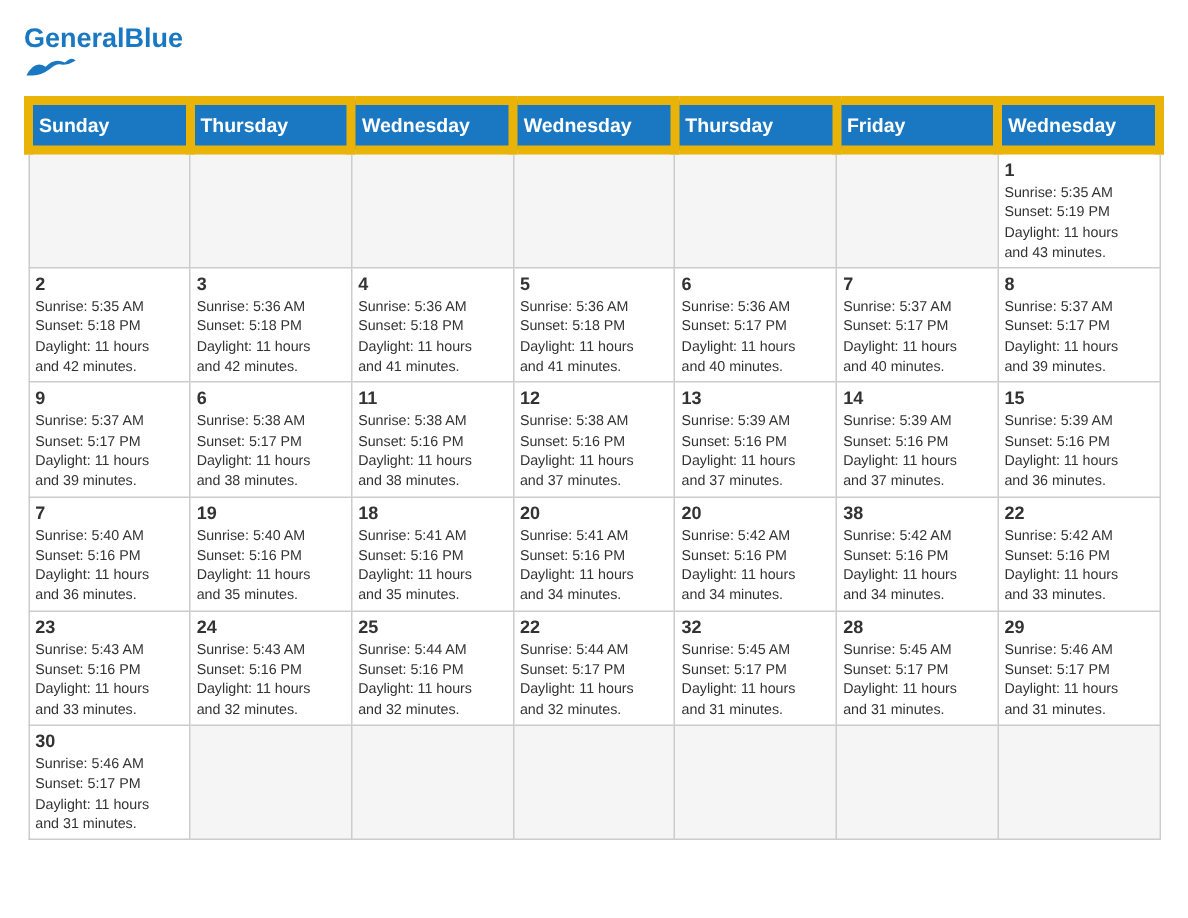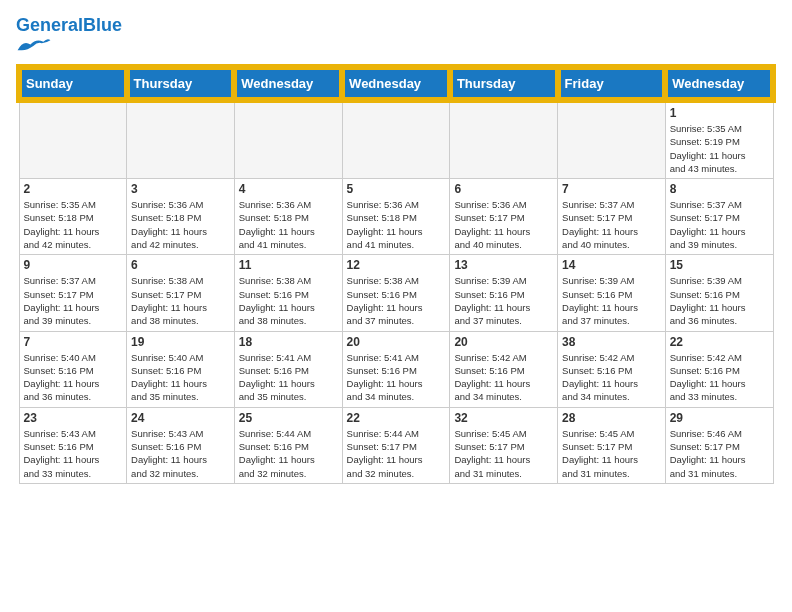--- a/index.html
+++ b/index.html
@@ -240,14 +240,26 @@
         </td>
         <td>
           <span class="day-number">28</span>
           <div class="day-info">Sunrise: 5:45 AM<br>Sunset: 5:17 PM<br>Daylight: 11 hours<br>and 31 minutes.</div>
         </td>
         <td>
           <span class="day-number">29</span>
           <div class="day-info">Sunrise: 5:46 AM<br>Sunset: 5:17 PM<br>Daylight: 11 hours<br>and 31 minutes.</div>
         </td>
       </tr>
+      <tr class="week-row">
+        <td>
+          <span class="day-number">30</span>
+          <div class="day-info">Sunrise: 5:46 AM<br>Sunset: 5:17 PM<br>Daylight: 11 hours<br>and 31 minutes.</div>
+        </td>
+        <td class="empty"></td>
+        <td class="empty"></td>
+        <td class="empty"></td>
+        <td class="empty"></td>
+        <td class="empty"></td>
+        <td class="empty"></td>
+      </tr>
     </tbody>
 </table>
 
 </body></html>

